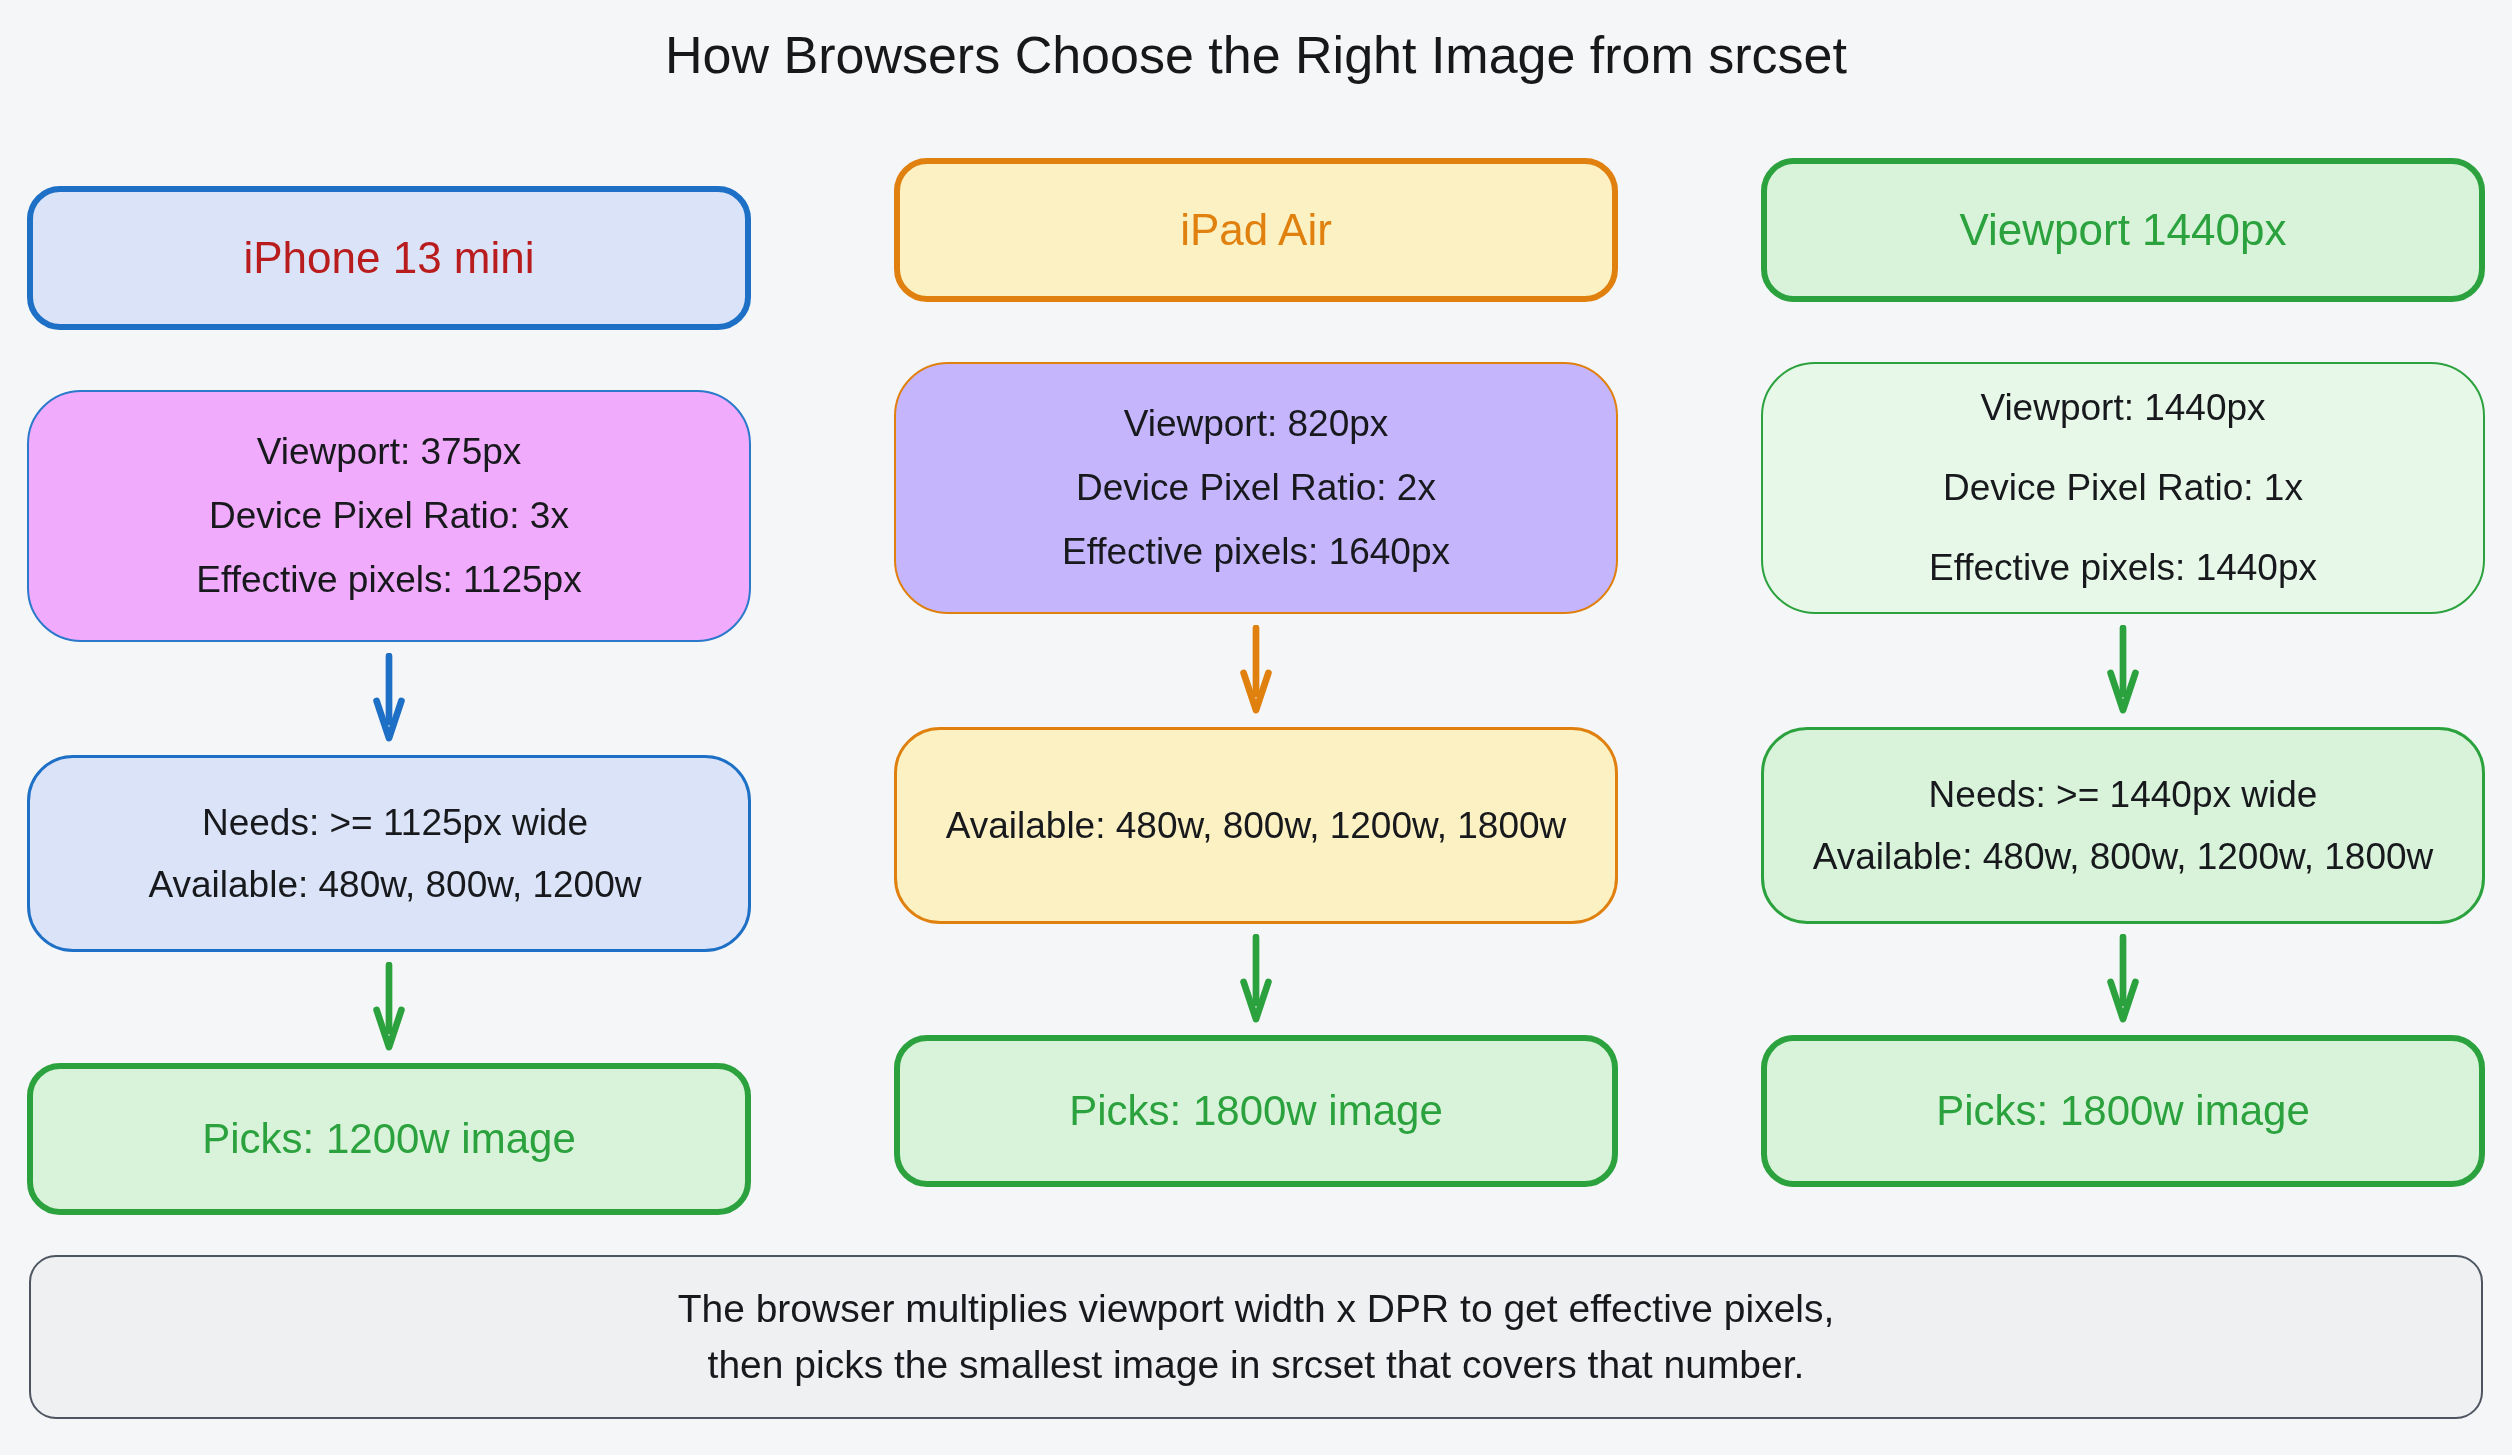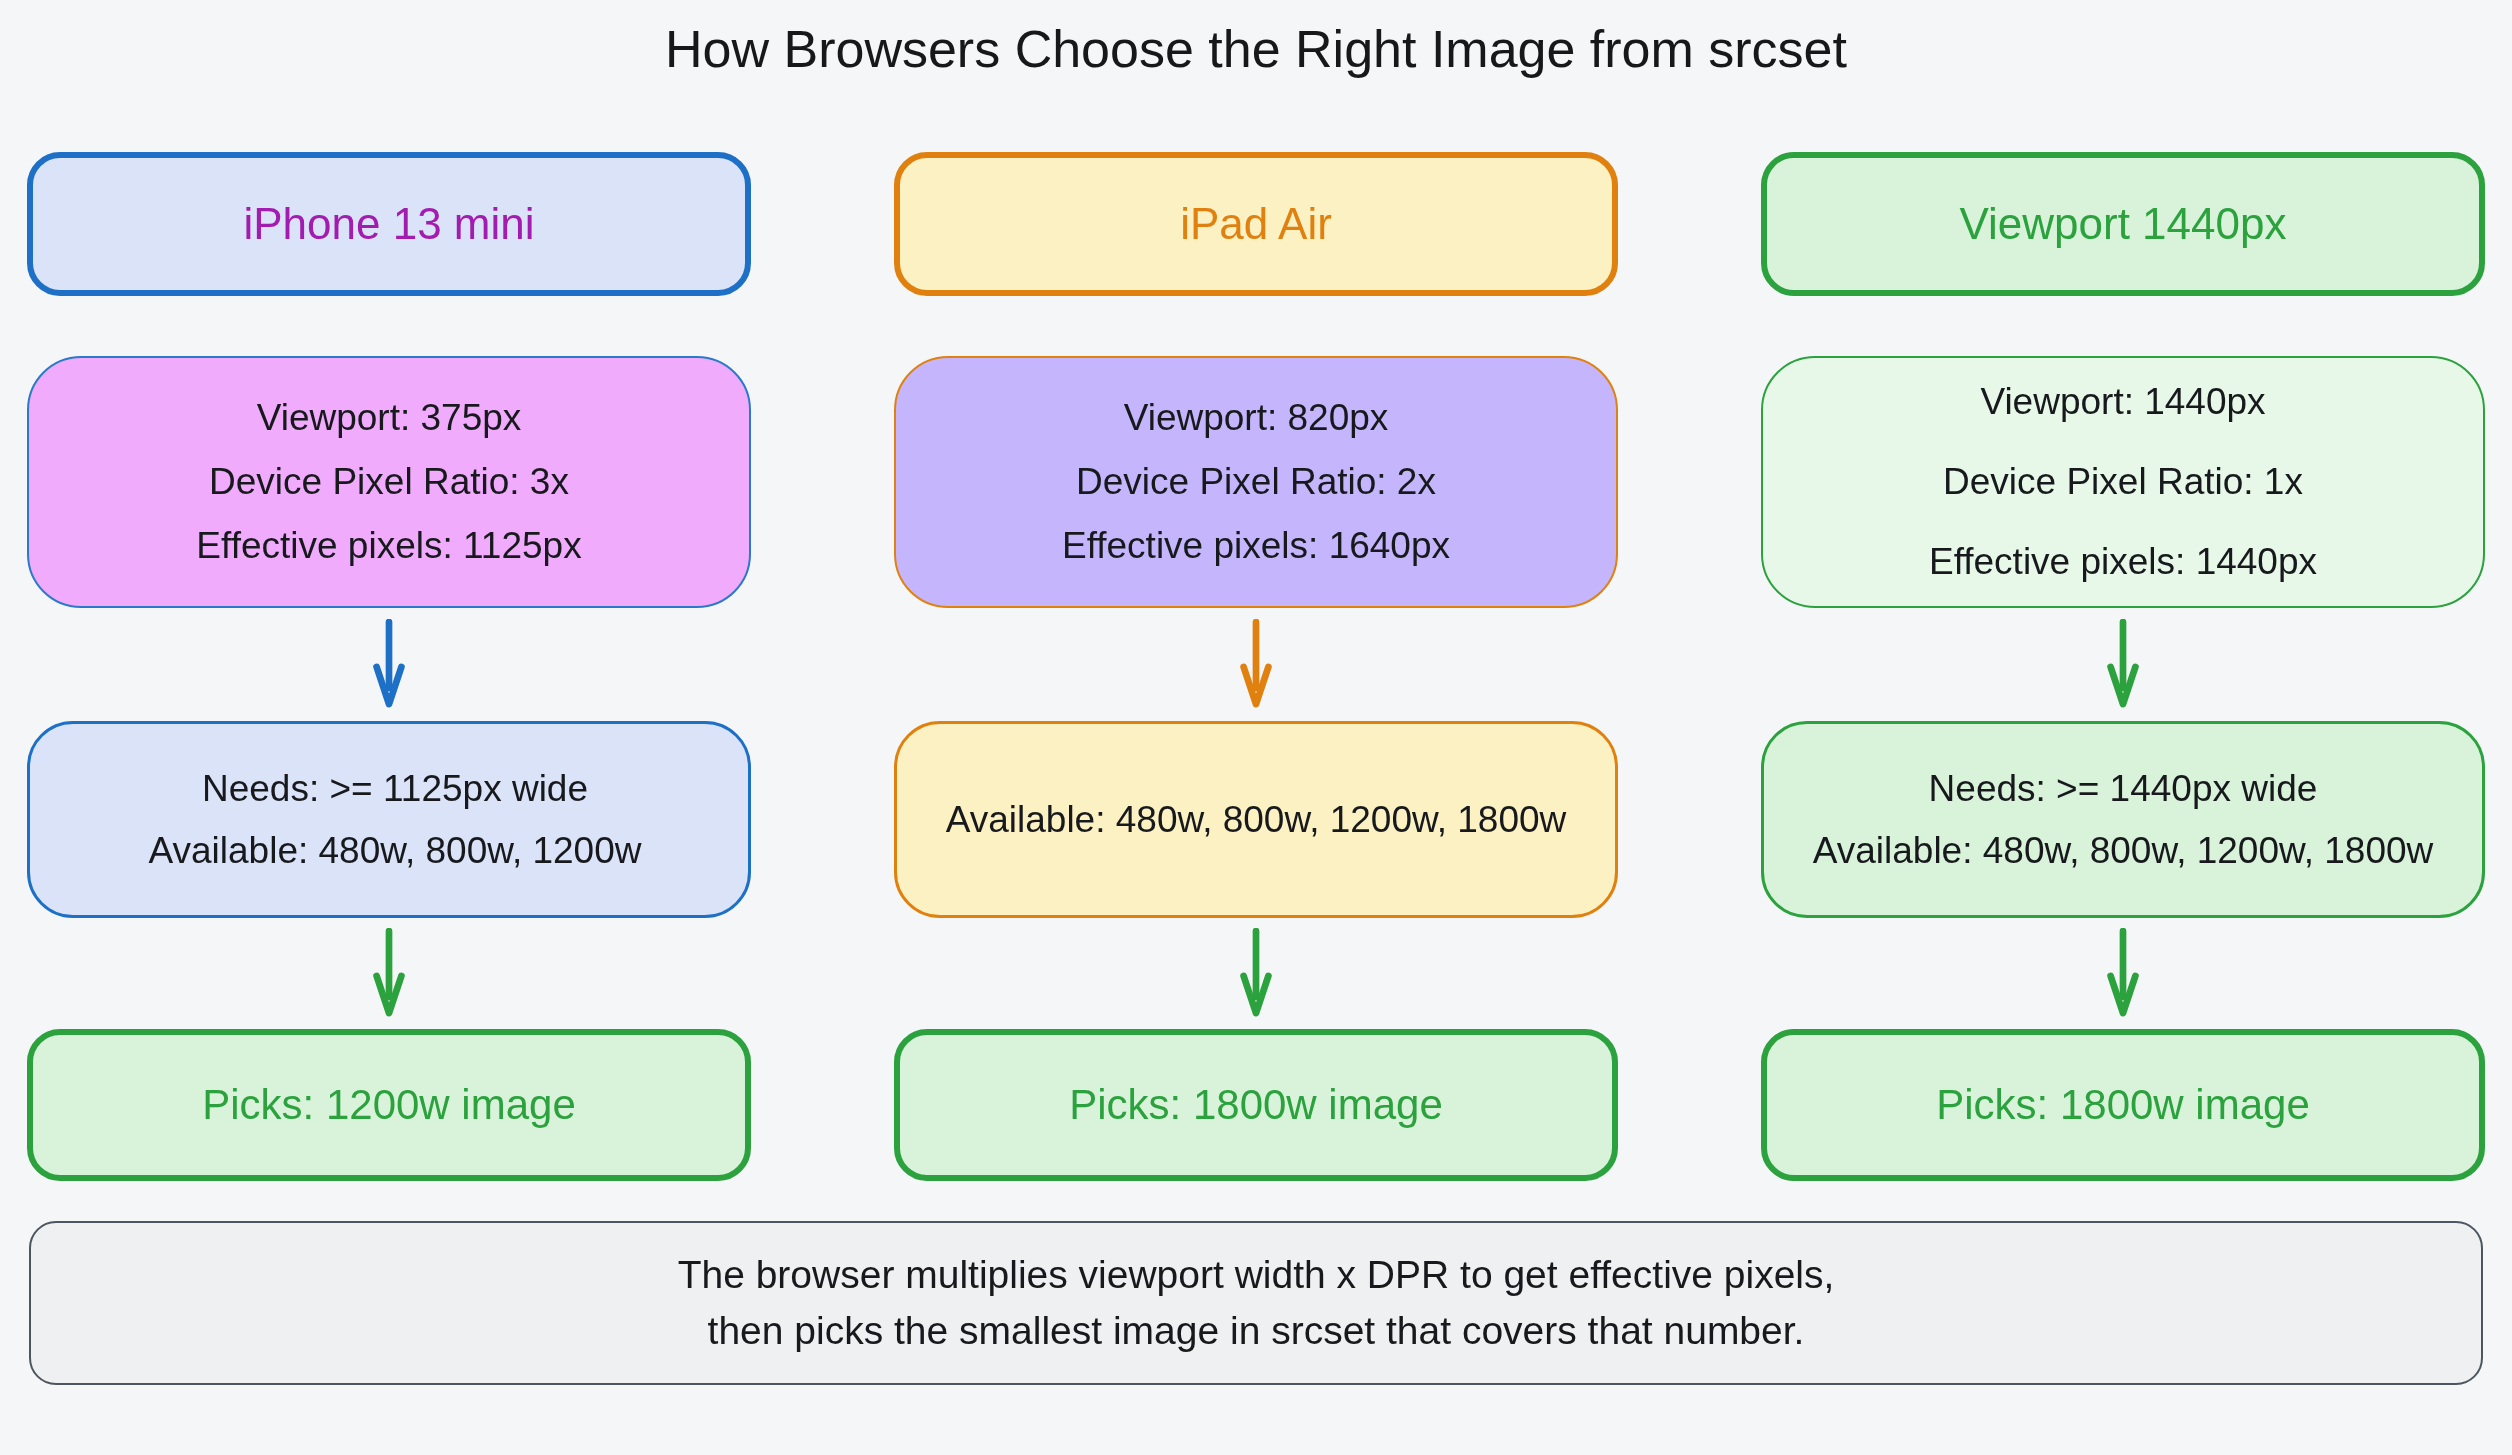--- a/index.html
+++ b/index.html
@@ -6,21 +6,21 @@
     margin: 0;
     padding: 0;
     width: 2512px;
     height: 1455px;
     background: #f5f6f8;
     font-family: "Liberation Sans", "DejaVu Sans", sans-serif;
     color: #17191c;
     overflow: hidden;
   }
   .title {
-    padding-top: 20px;
+    padding-top: 26px;
     height: 58px;
     line-height: 58px;
     text-align: center;
     font-size: 52px;
     color: #16181a;
     white-space: nowrap;
   }
   .columns {
     margin: 74px 27px 0 27px;
     display: flex;
@@ -71,21 +71,21 @@
   .arrow-row {
     height: 113px;
     display: flex;
     align-items: center;
     justify-content: center;
   }
   .arrow-row.second { height: 111px; }
   .arrow { display: block; }
 
   
-  .blue .header-box   { background: #dbe3f8; border-color: #1d70c5; color: #a21caf; }
+  .blue .header-box   { background: #dbe3f8; border-color: #1d70c5; color: #b91c1c; margin-top: 28px; }
   .blue .info-box     { background: #f0abfc; border-color: #2b79cb; }
   .blue .needs-box    { background: #dbe3f8; border-color: #1d70c5; padding-left: 12px; }
   .blue .arrow-first  { color: #1d70c5; }
 
   .orange .header-box  { background: #fcf1c3; border-color: #e0810f; color: #e0810f; }
   .orange .info-box    { background: #c4b5fd; border-color: #e0810f; }
   .orange .needs-box   { background: #fcf1c3; border-color: #e0810f; }
   .orange .arrow-first { color: #e0810f; }
 
   .green .header-box  { background: #d8f3da; border-color: #2ba23d; color: #2ba23d; }

